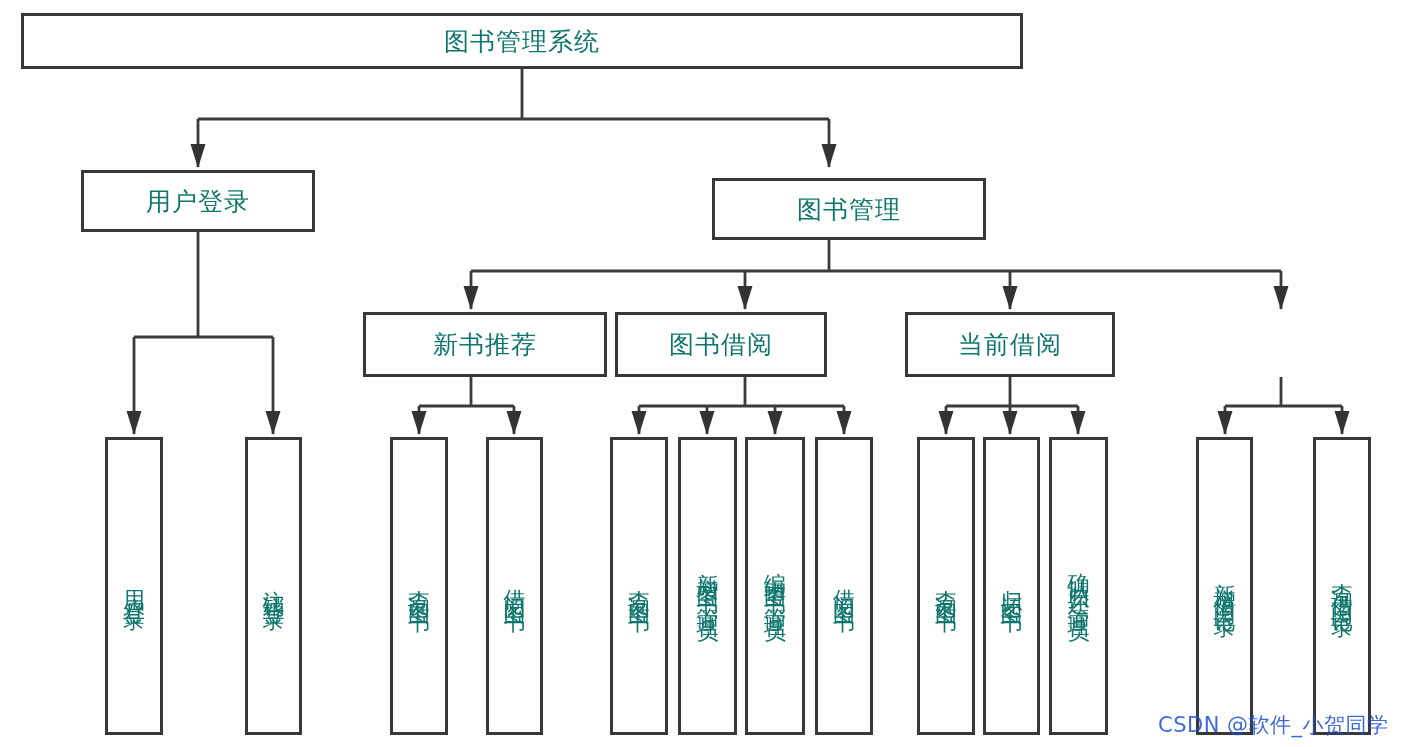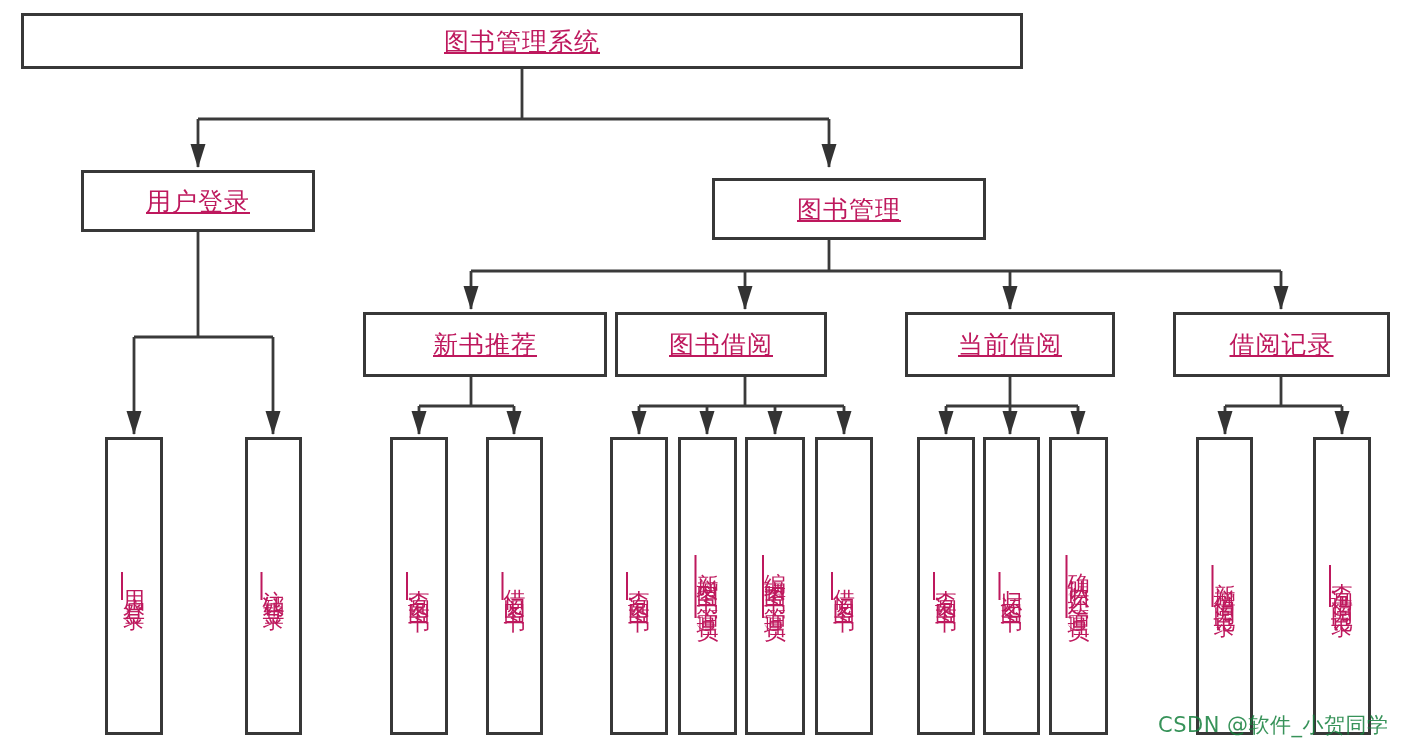--- a/index.html
+++ b/index.html
@@ -22,43 +22,42 @@
   .connectors .arrowhead { fill: #333333; }
   .node {
     position: absolute;
     box-sizing: border-box;
     background: #ffffff;
     border: 3px solid #383838;
     display: flex;
     align-items: center;
     justify-content: center;
     z-index: 2;
-    color: #be185d;
-    text-decoration: underline;
+    color: #0f766e;
   }
   .node.h .label {
     font-size: 25px;
     letter-spacing: 1px;
     white-space: nowrap;
   }
   .node.v .label {
     writing-mode: vertical-rl;
     text-orientation: mixed;
     font-size: 22px;
     line-height: 1;
     letter-spacing: 7px;
     white-space: nowrap;
   }
   .watermark {
     position: absolute;
     left: 1158px;
     top: 711px;
     z-index: 5;
     font-size: 21px;
-    color: #15803d;
+    color: #1d4ed8;
     opacity: 0.85;
     white-space: nowrap;
     letter-spacing: 0.5px;
   }
 </style>
 </head>
 <body>
 
 <div class="canvas">
 
@@ -137,23 +136,20 @@
 
   <div class="node h" style="left:363px; top:312px; width:244px; height:65px">
     <span class="label">新书推荐</span>
   </div>
   <div class="node h" style="left:615px; top:312px; width:212px; height:65px">
     <span class="label">图书借阅</span>
   </div>
   <div class="node h" style="left:905px; top:312px; width:210px; height:65px">
     <span class="label">当前借阅</span>
   </div>
-  <div class="node h" style="left:1173px; top:312px; width:217px; height:65px">
-    <span class="label">借阅记录</span>
-  </div>
 
   <div class="node v" style="left:105px; top:437px; width:58px; height:298px">
     <span class="label">用户登录</span>
   </div>
   <div class="node v" style="left:245px; top:437px; width:57px; height:298px">
     <span class="label">注销登录</span>
   </div>
 
   <div class="node v" style="left:390px; top:437px; width:58px; height:298px">
     <span class="label">查询图书</span>

